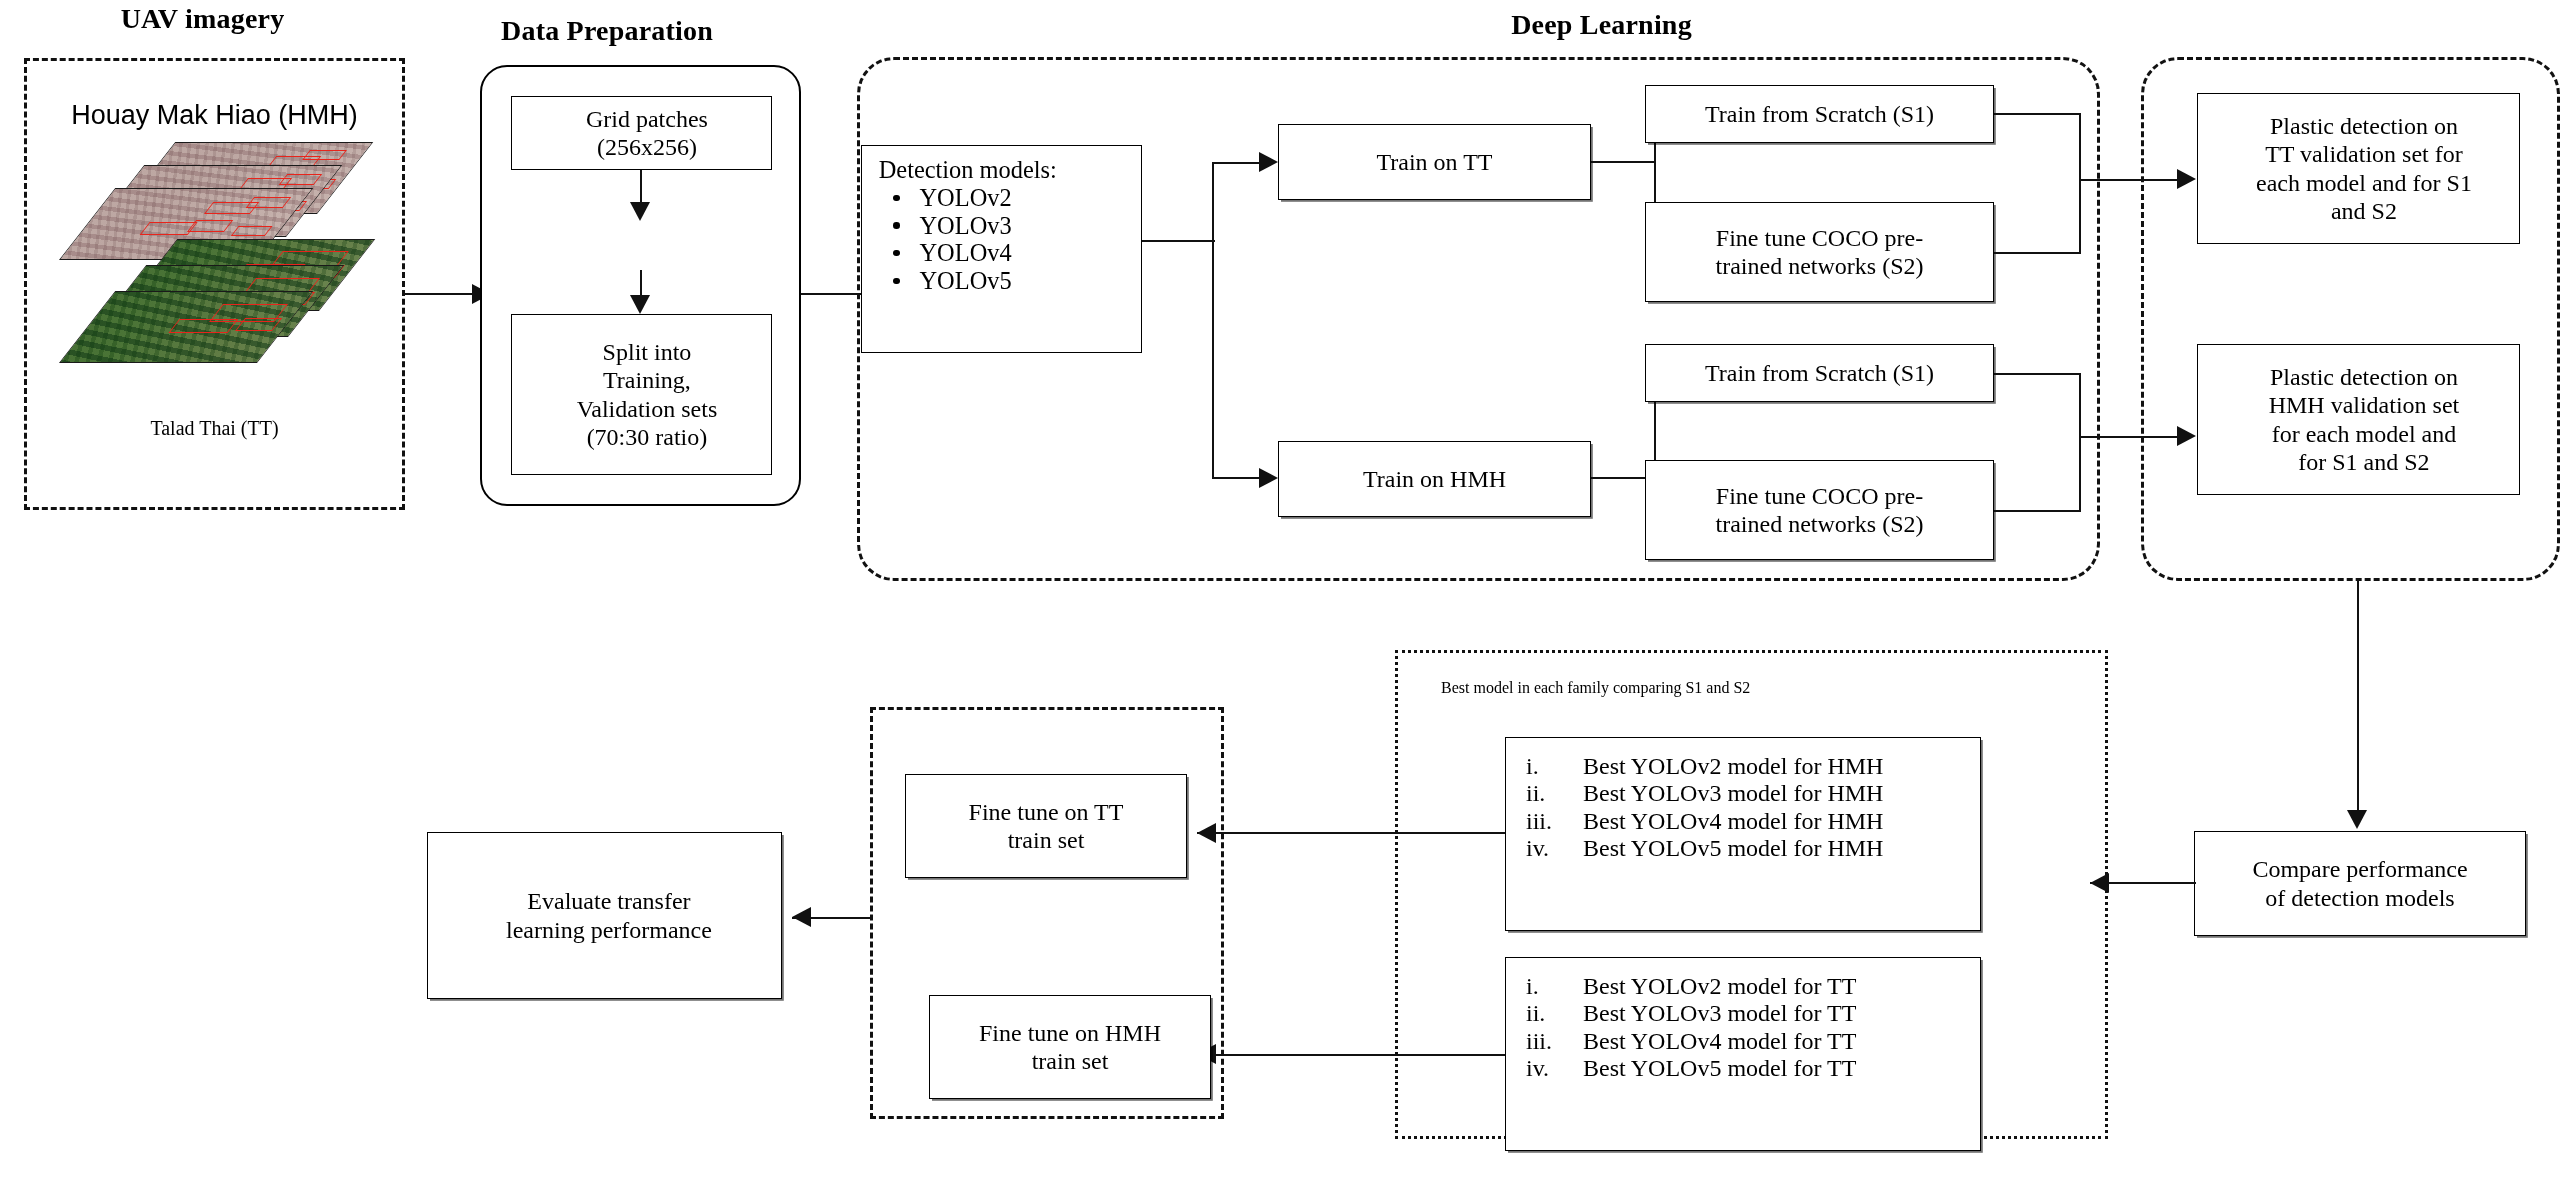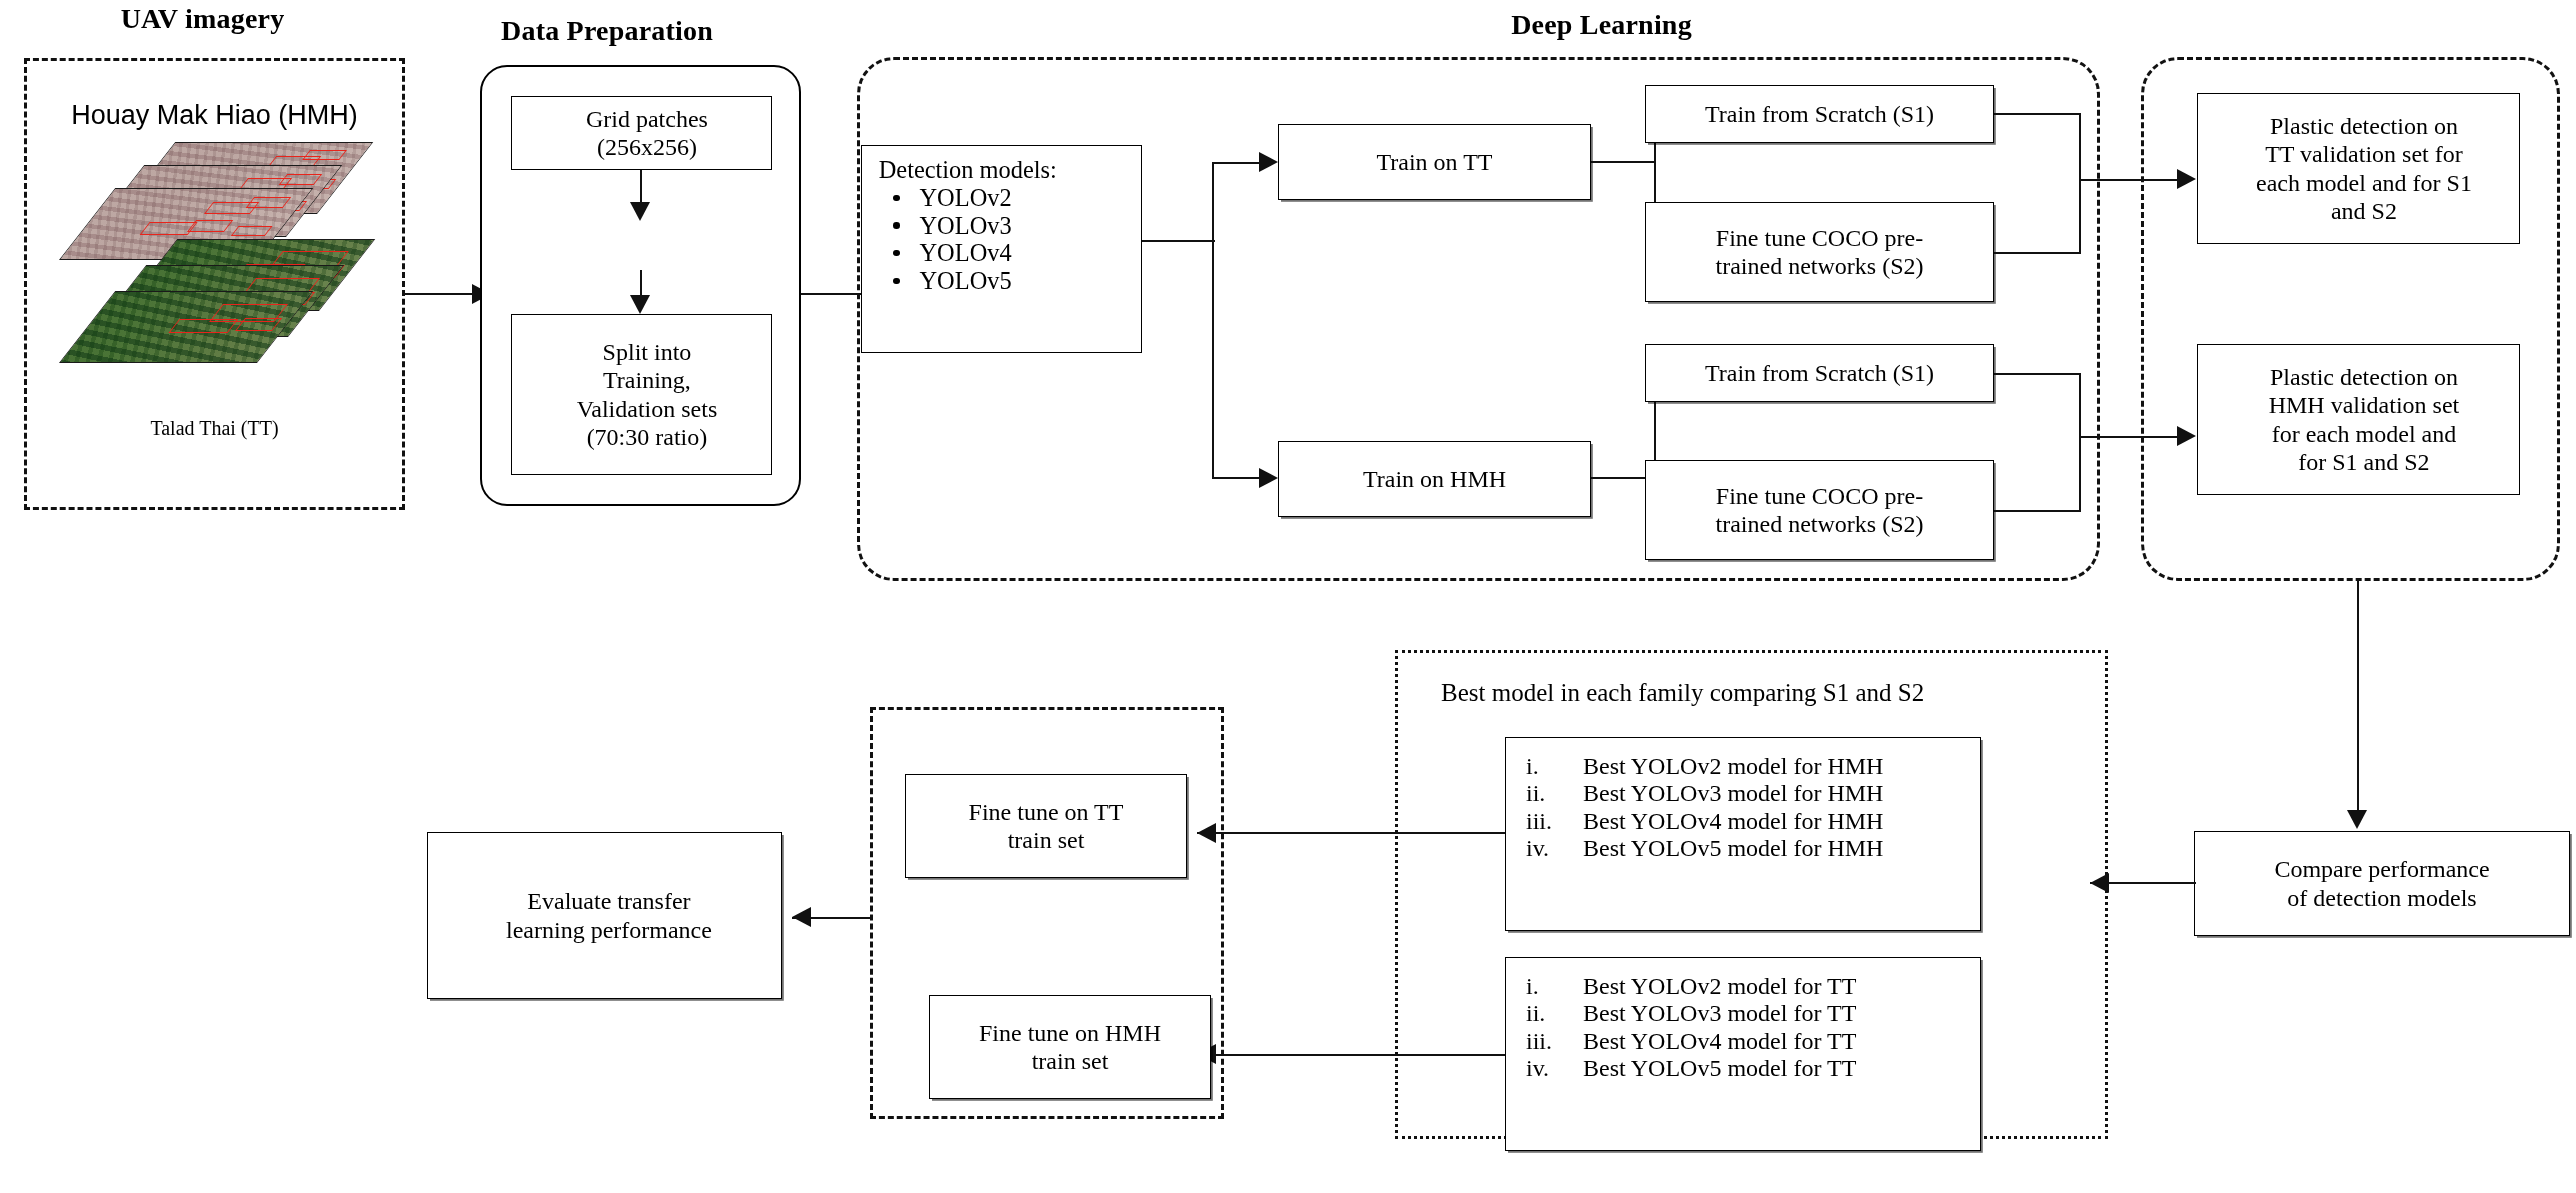--- a/index.html
+++ b/index.html
@@ -166,21 +166,21 @@
   .caption{
     position:absolute;
     font-size:20px;
     white-space:nowrap;
     text-align:center;
   }
   .caption.sans{font-family:"Liberation Sans", sans-serif;font-size:27px;}
 
   .group-label{
     position:absolute;
-    font-size:25px;
+    font-size:16px;
     white-space:nowrap;
   }
 </style>
 </head>
 <body>
 
 <div id="canvas">
 
   <div class="section-title" style="left:36px;top:4.8px;width:333px;">UAV imagery</div>
   <div class="section-title" style="left:452px;top:16.7px;width:310px;">Data Preparation</div>
@@ -369,21 +369,21 @@
   <div class="box plain" style="left:2197px;top:344px;width:323px;height:151px;">
     <span class="txt">Plastic detection on
 HMH validation set
 for each model and
 for S1 and S2</span>
   </div>
 
   <div class="ln v" style="left:2357px;top:581px;height:233px;"></div>
   <div class="arrow-d" style="left:2347px;top:810px;"></div>
 
-  <div class="box" style="left:2194px;top:831px;width:376px;height:105px;">
+  <div class="box" style="left:2194px;top:831px;width:332px;height:105px;">
     <span class="txt">Compare performance
 of detection models</span>
   </div>
 
   <div class="ln h" style="left:2090px;top:882px;width:106px;"></div>
   <div class="arrow-l" style="left:2090px;top:873px;"></div>
 
   <div class="group-dotted" style="left:1395px;top:650px;width:713px;height:489px;"></div>
 
   <div class="group-label" style="left:1441px;top:679px;">Best model in each family comparing S1 and S2</div>

